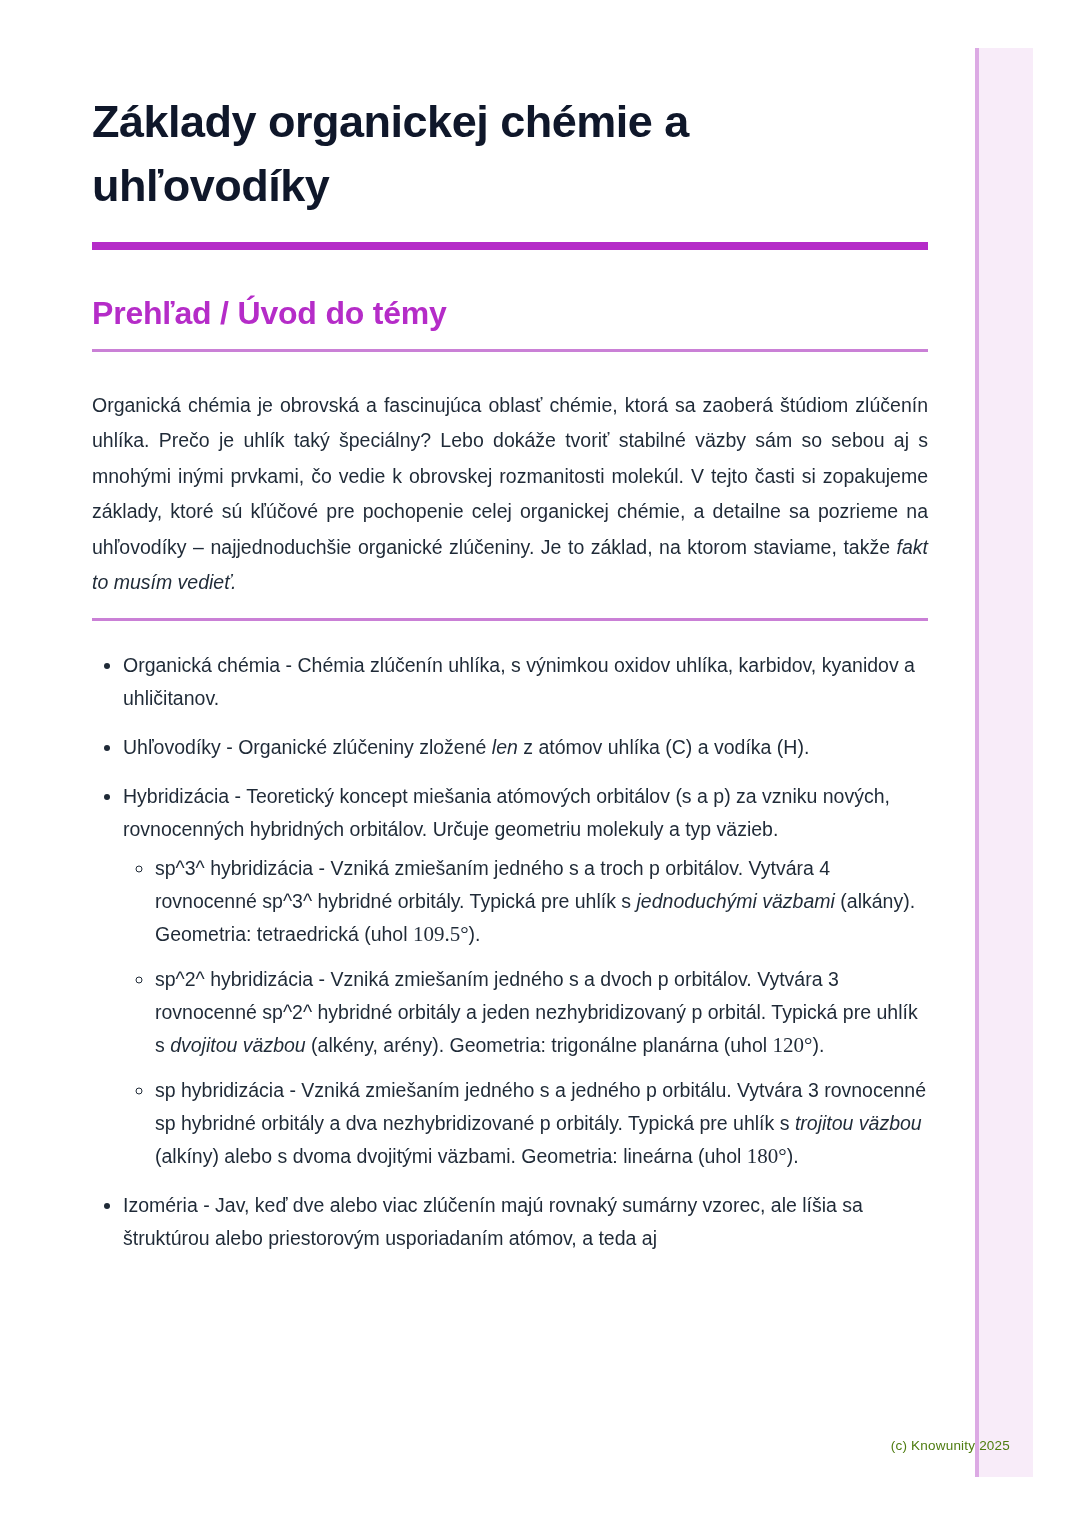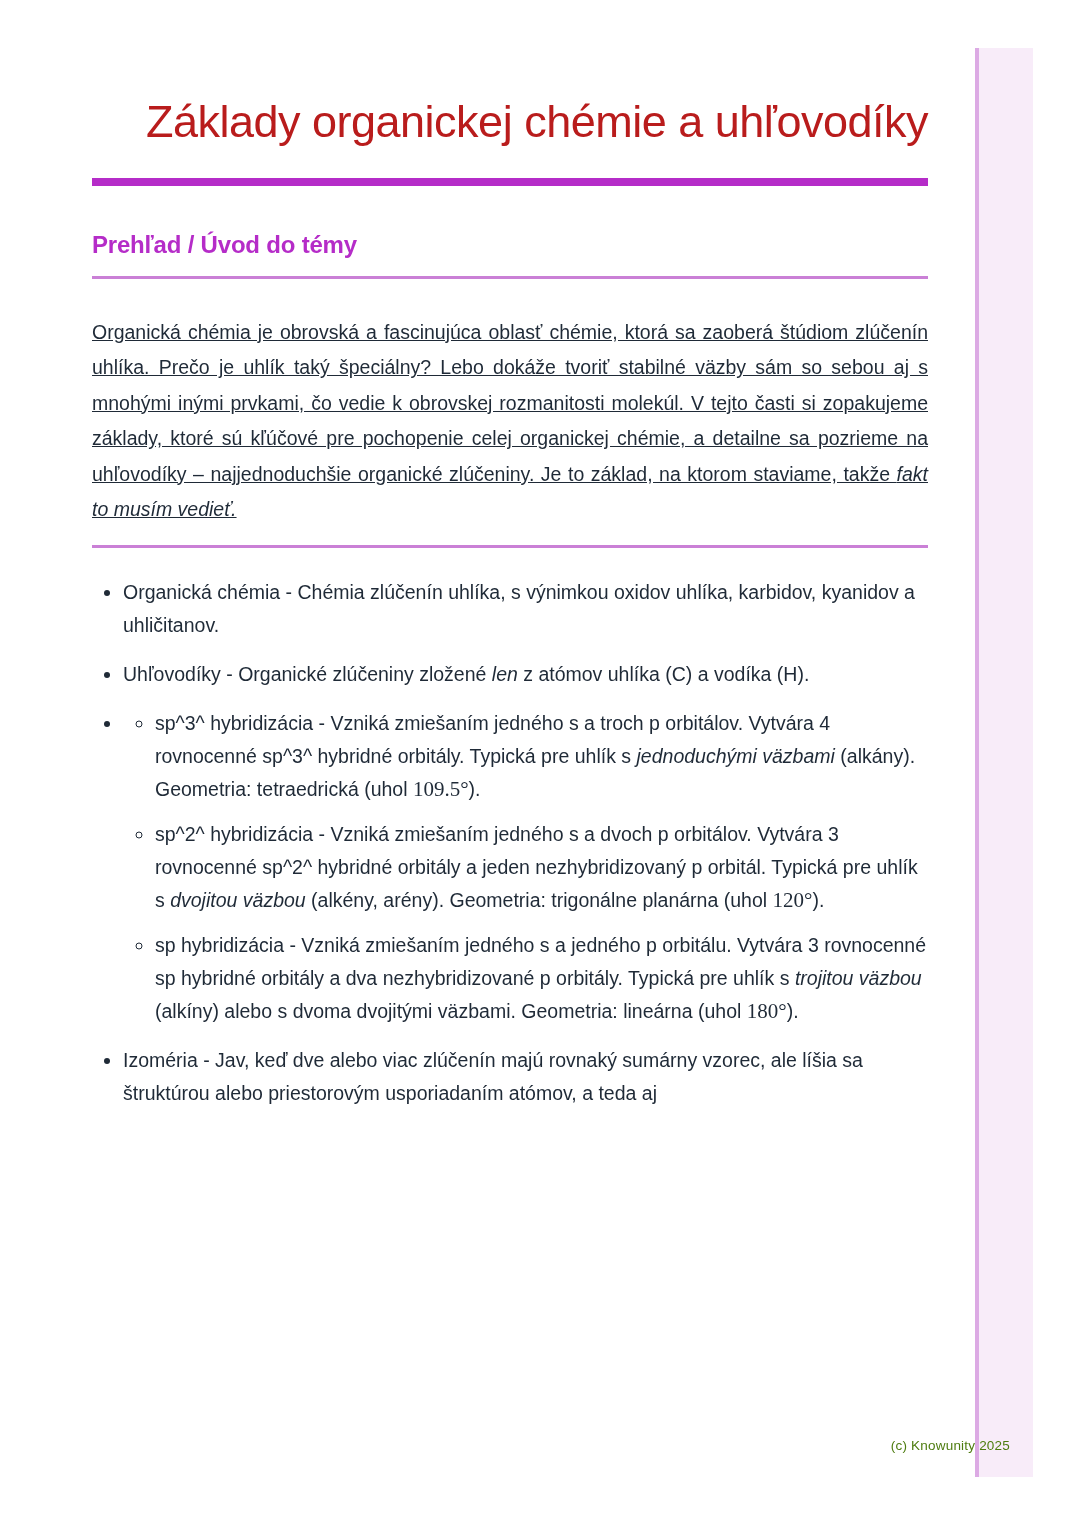--- a/index.html
+++ b/index.html
@@ -7,42 +7,42 @@
     width:1080px;height:1528px;position:relative;overflow:hidden;
     background:#ffffff;color:#1f2a37;
     font-family:"Liberation Sans",sans-serif;
   }
   .accent-strip{
     position:absolute;left:975px;top:48px;width:58px;height:1429px;
     background:#f8ecf9;border-left:4px solid #dcaae4;box-sizing:border-box;z-index:0;
   }
   .content{position:absolute;left:92px;top:0;width:836px;z-index:1;}
   h1{
-    margin:90px 0 0;font-size:45px;line-height:1.42;font-weight:400;
-    color:#b91c1c;letter-spacing:-0.5px;text-align:right;
+    margin:90px 0 0;font-size:45px;line-height:1.42;font-weight:700;
+    color:#0f172a;letter-spacing:-0.5px;
   }
   .title-rule{height:8px;background:#b52cc8;margin-top:24px;}
   h2{
-    margin:0;font-size:24px;line-height:1.16;font-weight:800;color:#b52cc8;
+    margin:0;font-size:32px;line-height:1.16;font-weight:800;color:#b52cc8;
     letter-spacing:-0.2px;
   }
   .h2-intro{margin-top:45px;}
   .h2-terms{margin-top:42px;}
   .h2-rule{height:3px;background:#ca80d6;margin-top:17px;}
   p.intro{
-    margin:36px 0 0;font-size:19.5px;line-height:35.5px;text-align:justify;text-decoration:underline;
+    margin:36px 0 0;font-size:19.5px;line-height:35.5px;text-align:justify;
   }
   ul.terms{
     margin:28px 0 0;padding-left:31px;list-style:disc outside;
   }
   ul.terms > li{
     font-size:19.5px;line-height:33px;margin-bottom:16px;
   }
   ul.sub{
-    list-style:circle outside;padding-left:32px;margin:16px 0 0;
+    list-style:circle outside;padding-left:32px;margin:6px 0 0;
   }
   ul.sub > li{margin-bottom:12px;}
   li::marker{color:#1f2a37;}
   .b{font-weight:400;}
   .i{font-style:italic;text-align:center;}
   .serif{font-family:"Liberation Serif",serif;font-size:21px;line-height:1;}
   .footer{
     position:absolute;top:1438px;right:70px;z-index:2;
     font-size:13.5px;color:#4d7c0f;letter-spacing:0.2px;
   }
@@ -65,20 +65,21 @@
   <div class="h2-rule"></div>
 
   <ul class="terms">
     <li>
       <span><span class="b">Organická chémia</span><span> - Chémia zlúčenín uhlíka, s výnimkou oxidov uhlíka, karbidov, kyanidov a uhličitanov.</span></span>
     </li>
     <li>
       <span><span class="b">Uhľovodíky</span><span> - Organické zlúčeniny zložené </span><span class="i">len</span><span> z atómov uhlíka (C) a vodíka (H).</span></span>
     </li>
     <li>
+      <span><span class="b">Hybridizácia</span><span> - Teoretický koncept miešania atómových orbitálov (s a p) za vzniku nových, rovnocenných hybridných orbitálov. Určuje geometriu molekuly a typ väzieb.</span></span>
       <ul class="sub">
         <li>
           <span><span class="b">sp^3^ hybridizácia</span><span> - Vzniká zmiešaním jedného s a troch p orbitálov. Vytvára 4 rovnocenné sp^3^ hybridné orbitály. Typická pre uhlík s </span><span class="i">jednoduchými väzbami</span><span> (alkány). Geometria: tetraedrická (uhol </span><span class="serif">109.5°</span><span>).</span></span>
         </li>
         <li>
           <span><span class="b">sp^2^ hybridizácia</span><span> - Vzniká zmiešaním jedného s a dvoch p orbitálov. Vytvára 3 rovnocenné sp^2^ hybridné orbitály a jeden nezhybridizovaný p orbitál. Typická pre uhlík s </span><span class="i">dvojitou väzbou</span><span> (alkény, arény). Geometria: trigonálne planárna (uhol </span><span class="serif">120°</span><span>).</span></span>
         </li>
         <li>
           <span><span class="b">sp hybridizácia</span><span> - Vzniká zmiešaním jedného s a jedného p orbitálu. Vytvára 3 rovnocenné sp hybridné orbitály a dva nezhybridizované p orbitály. Typická pre uhlík s </span><span class="i">trojitou väzbou</span><span> (alkíny) alebo s dvoma dvojitými väzbami. Geometria: lineárna (uhol </span><span class="serif">180°</span><span>).</span></span>
         </li>

